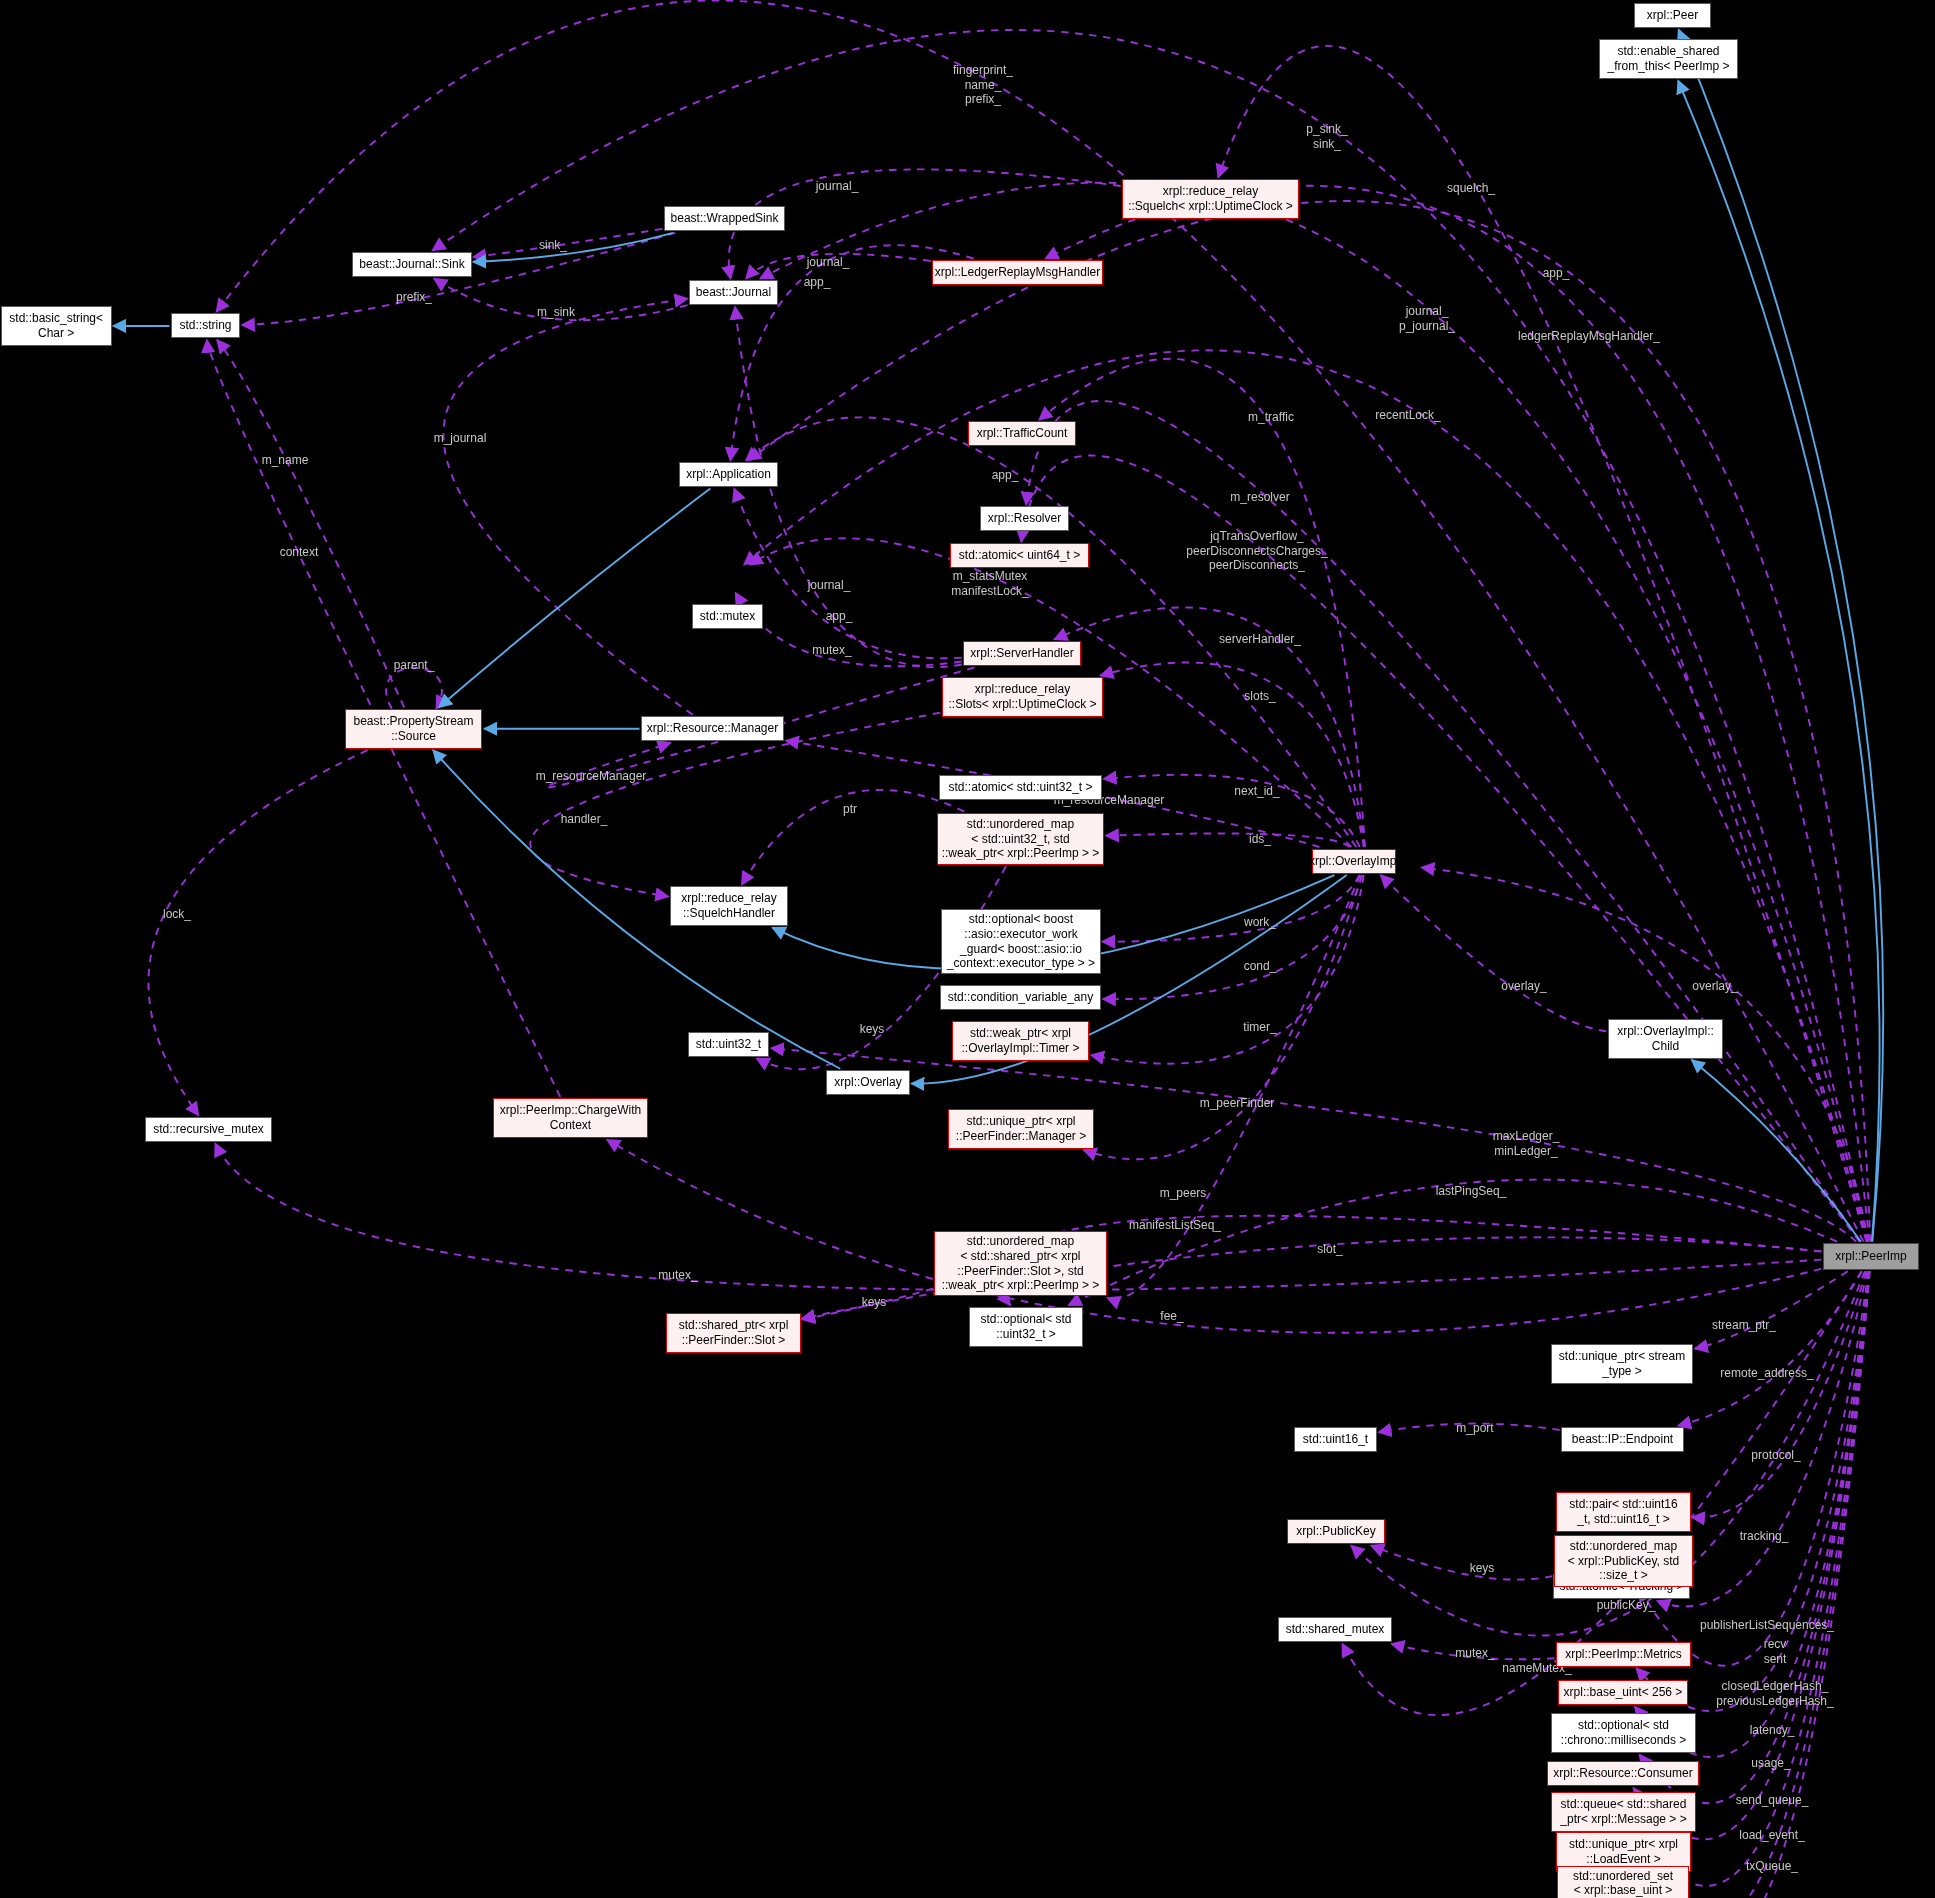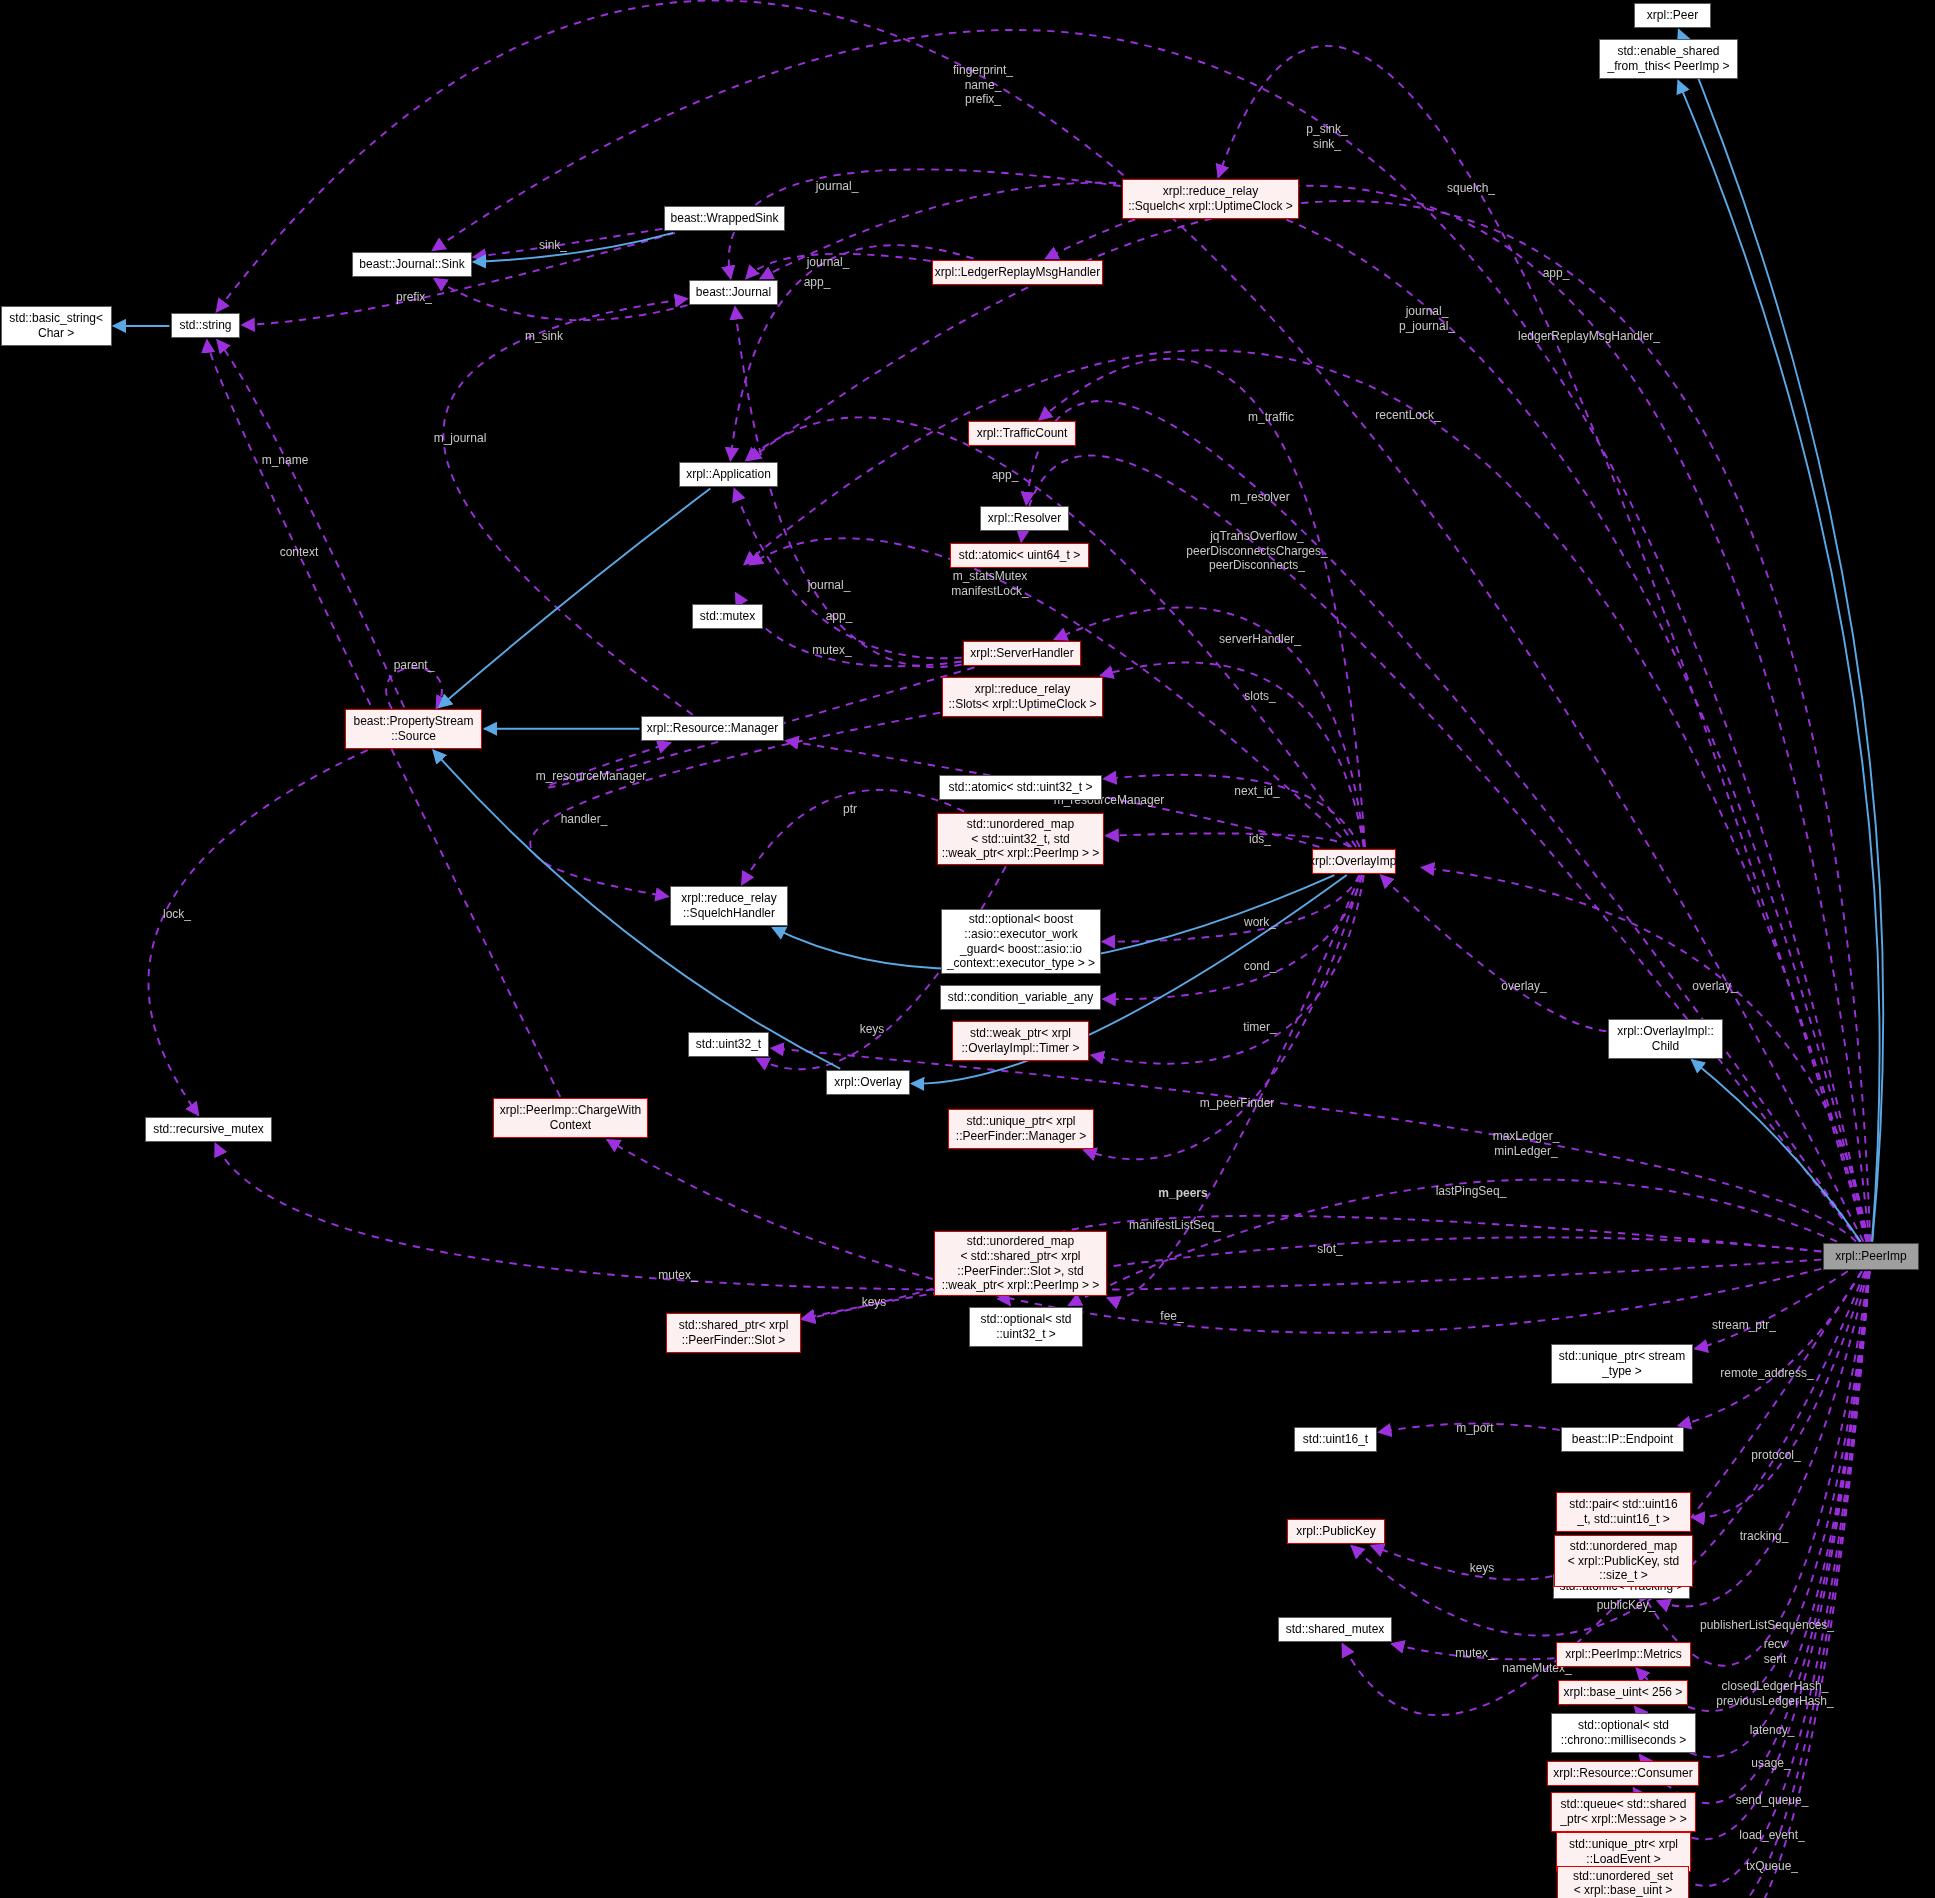--- a/index.html
+++ b/index.html
@@ -109,21 +109,21 @@
       <path d="M 2517.3225806451615,1680 Q 2425,1545 2288.6285714285714,1434" class="edge-solid" marker-end="url(#ab)"></path>
     </svg>
     <div class="elabel" style="left: 983px; top: 85px;">fingerprint_
 name_
 prefix_</div>
     <div class="elabel" style="left: 1327px; top: 137px;">p_sink_
 sink_</div>
     <div class="elabel" style="left: 1471px; top: 188px;">squelch_</div>
     <div class="elabel" style="left: 414px; top: 297px;">prefix_</div>
     <div class="elabel" style="left: 553px; top: 245px;">sink_</div>
-    <div class="elabel" style="left: 544px; top: 312px; margin-top: 24px;">m_sink</div>
+    <div class="elabel" style="left: 556px; top: 312px;">m_sink</div>
     <div class="elabel" style="left: 837px; top: 186px;">journal_</div>
     <div class="elabel" style="left: 1427px; top: 319px;">journal_
 p_journal_</div>
     <div class="elabel" style="left: 1589px; top: 336px;">ledgerReplayMsgHandler_</div>
     <div class="elabel" style="left: 828px; top: 262px;">journal_</div>
     <div class="elabel" style="left: 817px; top: 282px;">app_</div>
     <div class="elabel" style="left: 1556px; top: 273px;">app_</div>
     <div class="elabel" style="left: 1005px; top: 475px;">app_</div>
     <div class="elabel" style="left: 839px; top: 616px;">app_</div>
     <div class="elabel" style="left: 1257px; top: 417px; padding-left: 28px;">m_traffic</div>
@@ -147,21 +147,21 @@
     <div class="elabel" style="left: 1109px; top: 800px;">m_resourceManager</div>
     <div class="elabel" style="left: 591px; top: 776px;">m_resourceManager</div>
     <div class="elabel" style="left: 584px; top: 819px;">handler_</div>
     <div class="elabel" style="left: 850px; top: 809px;">ptr</div>
     <div class="elabel" style="left: 872px; top: 1029px;">keys</div>
     <div class="elabel" style="left: 874px; top: 1302px;">keys</div>
     <div class="elabel" style="left: 1482px; top: 1568px;">keys</div>
     <div class="elabel" style="left: 460px; top: 438px;">m_journal</div>
     <div class="elabel" style="left: 1715px; top: 986px;">overlay_</div>
     <div class="elabel" style="left: 1524px; top: 986px;">overlay_</div>
-    <div class="elabel" style="left: 1183px; top: 1193px; font-weight: bold;">m_peers</div>
+    <div class="elabel" style="left: 1183px; top: 1193px;">m_peers</div>
     <div class="elabel" style="left: 1471px; top: 1191px;">lastPingSeq_</div>
     <div class="elabel" style="left: 1175px; top: 1225px;">manifestListSeq_</div>
     <div class="elabel" style="left: 1330px; top: 1249px;">slot_</div>
     <div class="elabel" style="left: 1172px; top: 1316px;">fee_</div>
     <div class="elabel" style="left: 299px; top: 552px;">context</div>
     <div class="elabel" style="left: 678px; top: 1275px;">mutex_</div>
     <div class="elabel" style="left: 177px; top: 914px;">lock_</div>
     <div class="elabel" style="left: 285px; top: 460px;">m_name</div>
     <div class="elabel" style="left: 414px; top: 665px;">parent_</div>
     <div class="elabel" style="left: 1526px; top: 1144px;">maxLedger_

